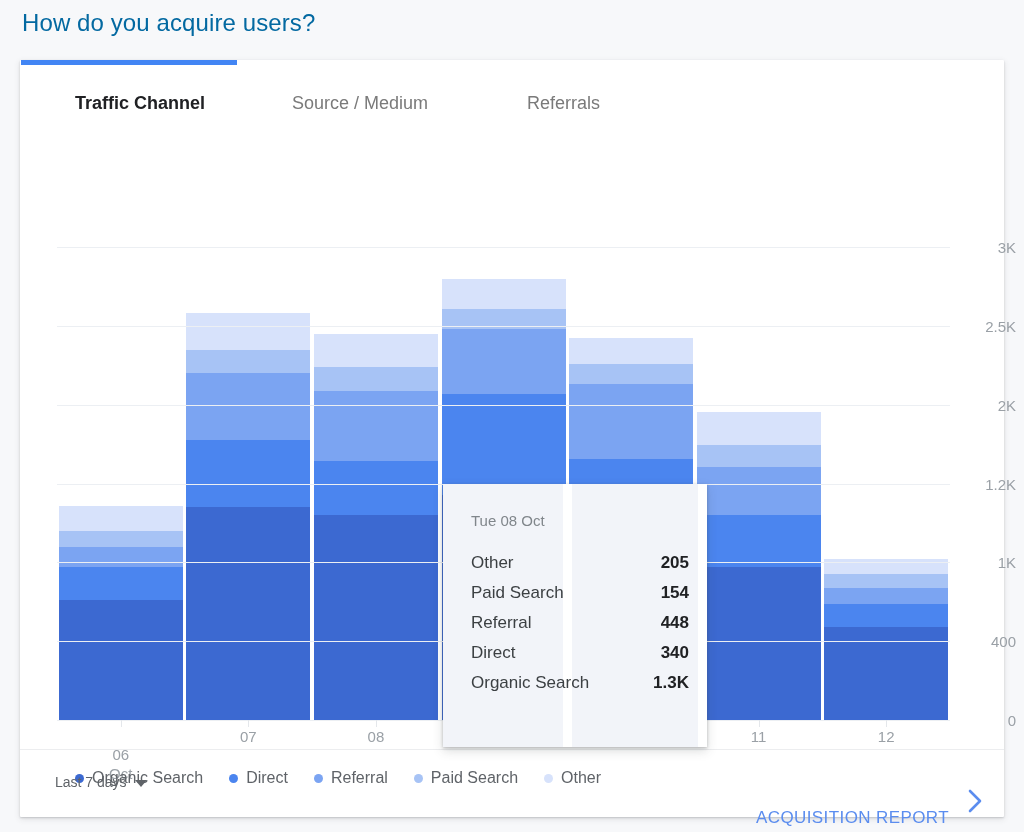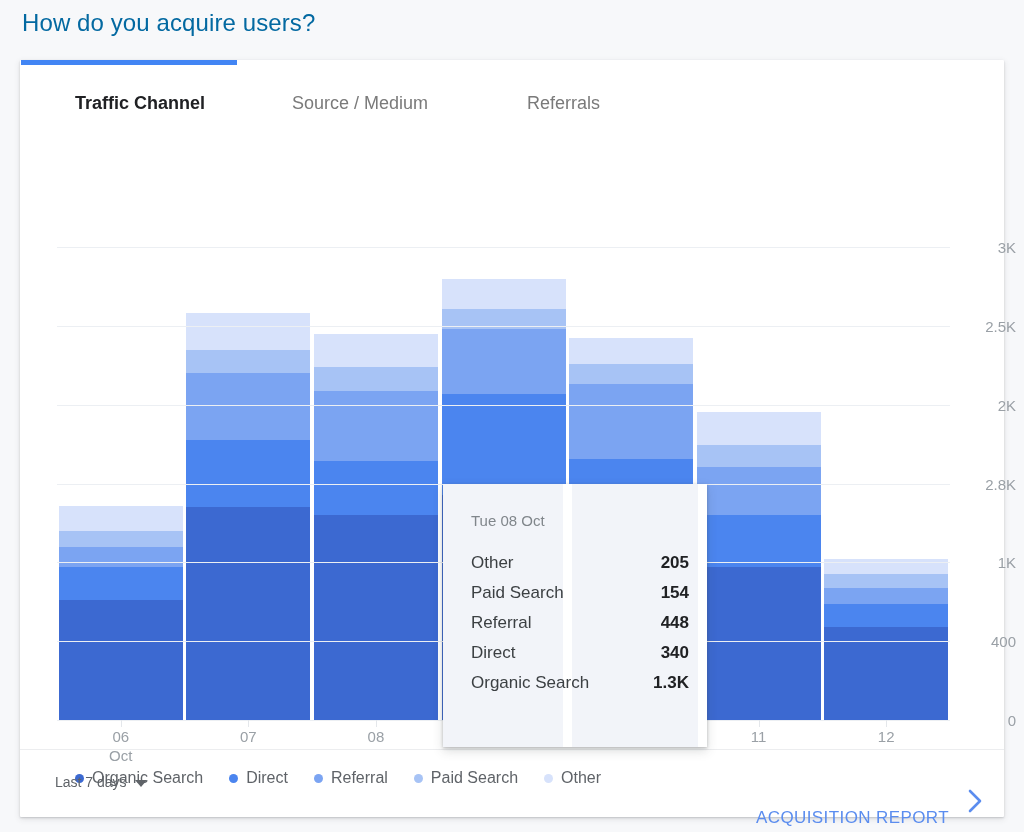--- a/index.html
+++ b/index.html
@@ -199,31 +199,31 @@
           </div>
       </div>
       <div class="yticks">
           <div class="gridline" style="top: 473px; width: 893px;"></div>
           <div class="ytick" style="top: 473px;">0</div>
           <div class="gridline" style="top: 394.167px; width: 893px;"></div>
           <div class="ytick" style="top: 394.167px;">400</div>
           <div class="gridline" style="top: 315.333px; width: 893px;"></div>
           <div class="ytick" style="top: 315.333px;">1K</div>
           <div class="gridline" style="top: 236.5px; width: 893px;"></div>
-          <div class="ytick" style="top: 236.5px;">2.8K</div>
+          <div class="ytick" style="top: 236.5px;">1.2K</div>
           <div class="gridline" style="top: 157.667px; width: 893px;"></div>
           <div class="ytick" style="top: 157.667px;">2K</div>
           <div class="gridline" style="top: 78.8333px; width: 893px;"></div>
           <div class="ytick" style="top: 78.8333px;">2.5K</div>
           <div class="gridline" style="top: 0px; width: 893px;"></div>
           <div class="ytick" style="top: 0px;">3K</div>
         </div>
       <div class="xaxis">
           <div class="tickmark" style="left: 63.7857px;"></div>
-          <div class="xtick" style="left: 63.7857px;">06<span class="sub">Oct</span></div>
+          <div class="xtick" style="left: 63.7857px; margin-top: 18px;">06<span class="sub">Oct</span></div>
           <div class="tickmark" style="left: 191.357px;"></div>
           <div class="xtick" style="left: 191.357px;">07</div>
           <div class="tickmark" style="left: 318.929px;"></div>
           <div class="xtick" style="left: 318.929px;">08</div>
           <div class="tickmark" style="left: 446.5px;"></div>
           <div class="xtick dim" style="left: 446.5px;">09</div>
           <div class="tickmark" style="left: 574.071px;"></div>
           <div class="xtick dim" style="left: 574.071px;">10</div>
           <div class="tickmark" style="left: 701.643px;"></div>
           <div class="xtick" style="left: 701.643px;">11</div>

